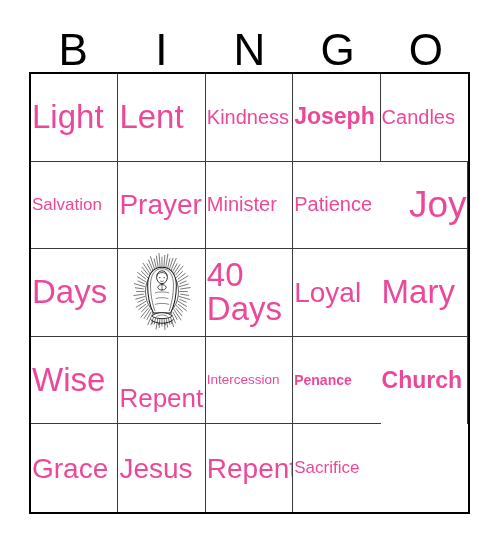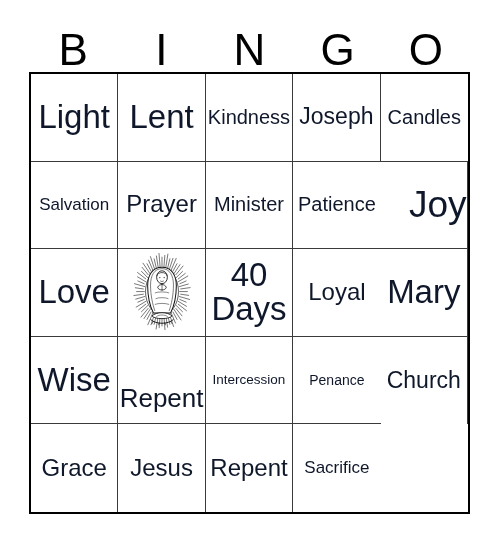--- a/index.html
+++ b/index.html
@@ -67,32 +67,32 @@
     overflow: hidden;
     background: #ffffff;
     padding: 0 1px;
   }
   .cell.col-last { border-right: none; }
   .cell.row-last { border-bottom: none; }
 
   .cell-text {
     display: block;
     width: 100%;
-    text-align: center;
+    text-align: left;
     line-height: 1.04;
-    color: #0f172a;
+    color: #ec4899;
     white-space: normal;
     word-break: normal;
   }
 
   
   .fs-xl   { font-size: 37px; padding-left: 28px; }
   .fs-lg   { font-size: 33px; }
-  .fs-md   { font-size: 24px; }
-  .fs-sm   { font-size: 23px; }
+  .fs-md   { font-size: 28px; }
+  .fs-sm   { font-size: 23px; font-weight: bold; }
   .fs-xs   { font-size: 20px; }
   .fs-xxs  { font-size: 17px; }
   .fs-tiny { font-size: 13.5px; }
 
   
   .free-space { padding: 2px; }
   .free-space svg {
     display: block;
     width: 72px;
     height: 86px;
@@ -136,21 +136,21 @@
       <div class="cell">
         <span class="cell-text fs-xs">Minister</span>
       </div>
       <div class="cell col-last">
         <span class="cell-text fs-xs">Patience</span>
       </div>
       <div class="cell">
         <span class="cell-text fs-xl">Joy</span>
       </div>
       <div class="cell">
-        <span class="cell-text fs-lg">Love</span>
+        <span class="cell-text fs-lg">Days</span>
       </div>
       <div class="cell free-space">
         <svg viewBox="0 0 100 120" xmlns="http://www.w3.org/2000/svg">
           <g stroke="#111111" stroke-width="0.9" fill="none" opacity="0.88">
             <line x1="74.0" y1="58.0" x2="86.0" y2="58.0"></line>
             <line x1="75.5" y1="61.6" x2="87.8" y2="63.4"></line>
             <line x1="73.5" y1="64.7" x2="89.1" y2="69.2"></line>
             <line x1="74.3" y1="68.7" x2="84.2" y2="73.0"></line>
             <line x1="71.9" y1="71.2" x2="84.7" y2="78.9"></line>
             <line x1="72.2" y1="75.3" x2="84.6" y2="85.0"></line>

